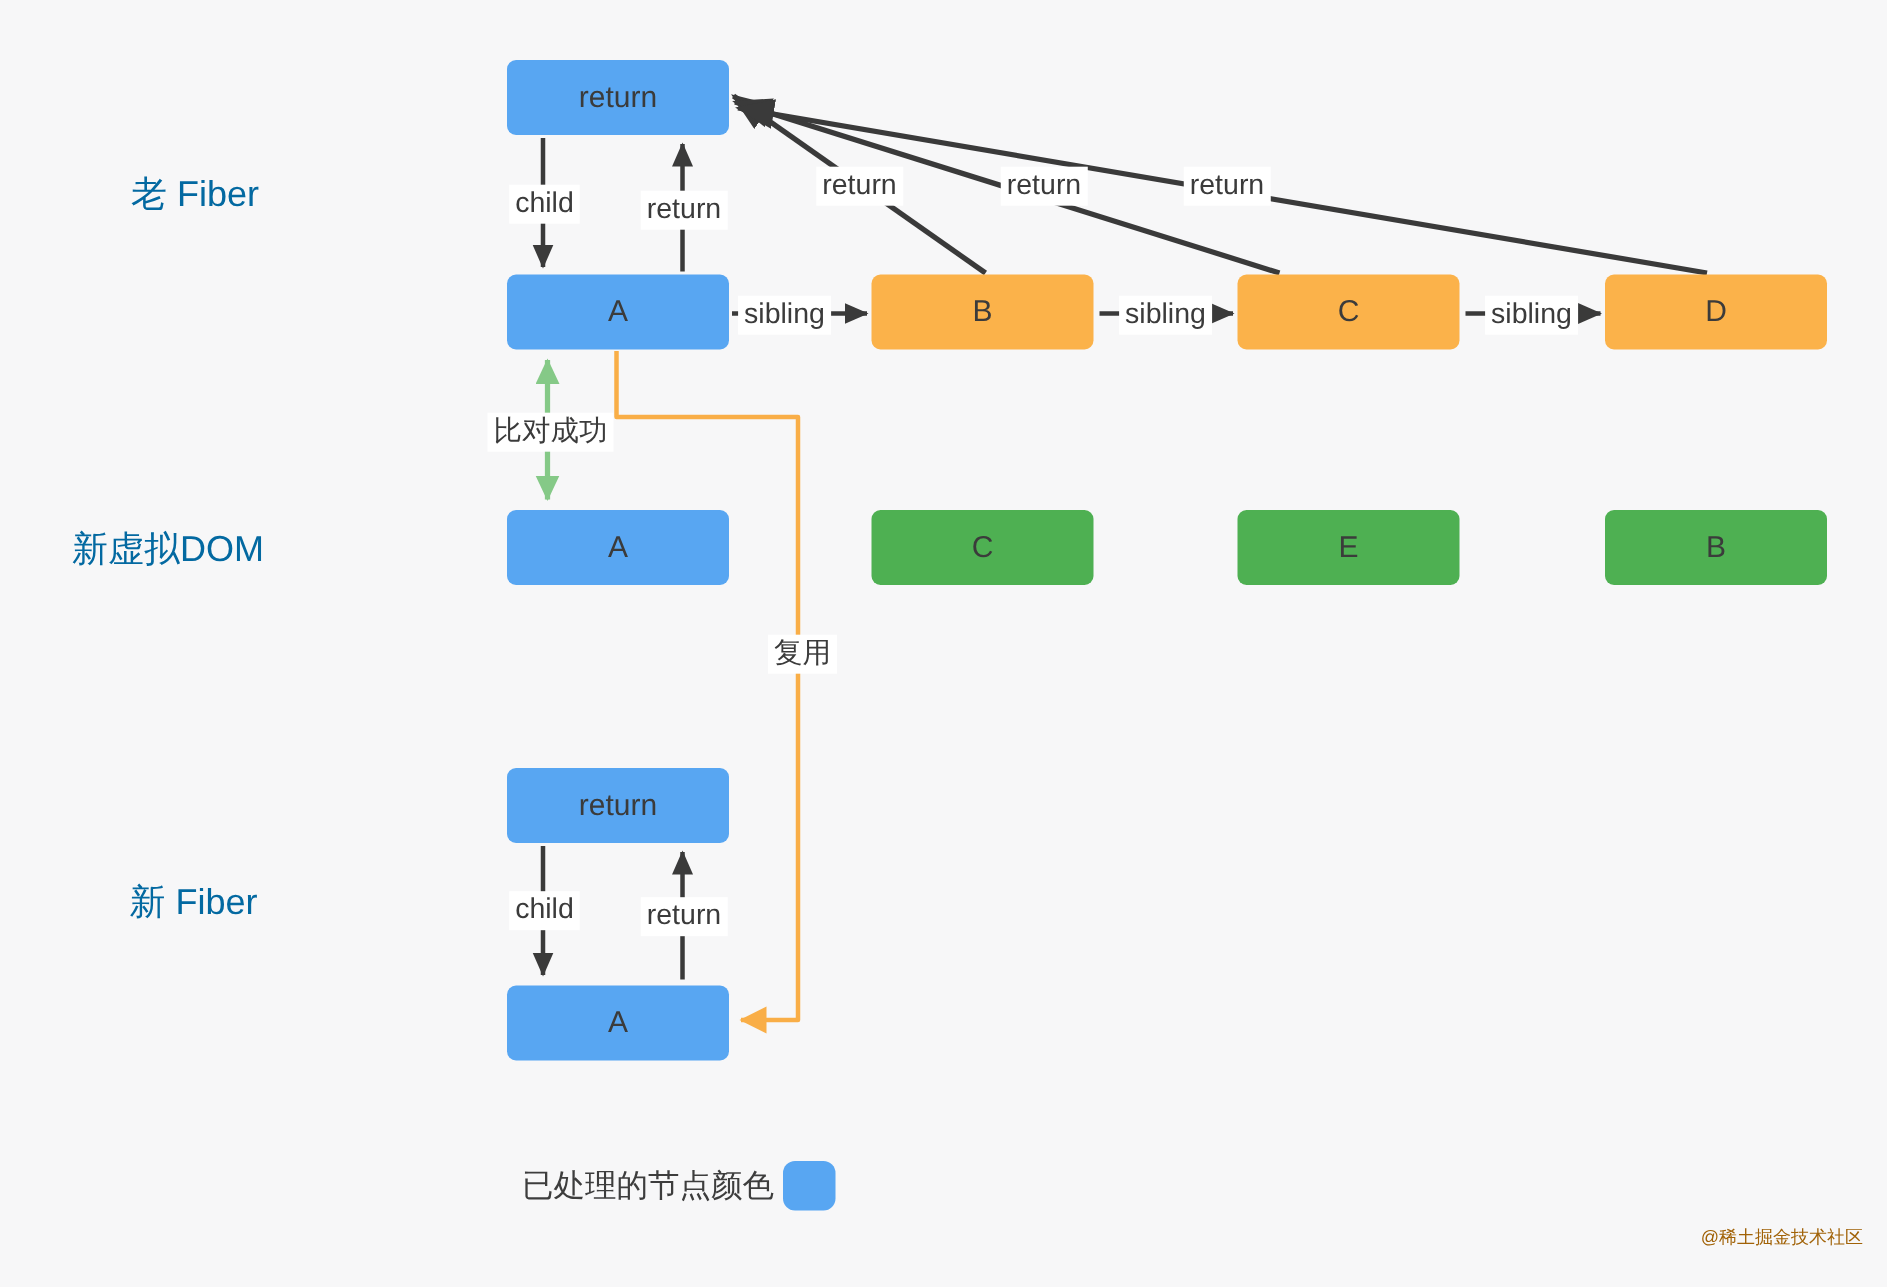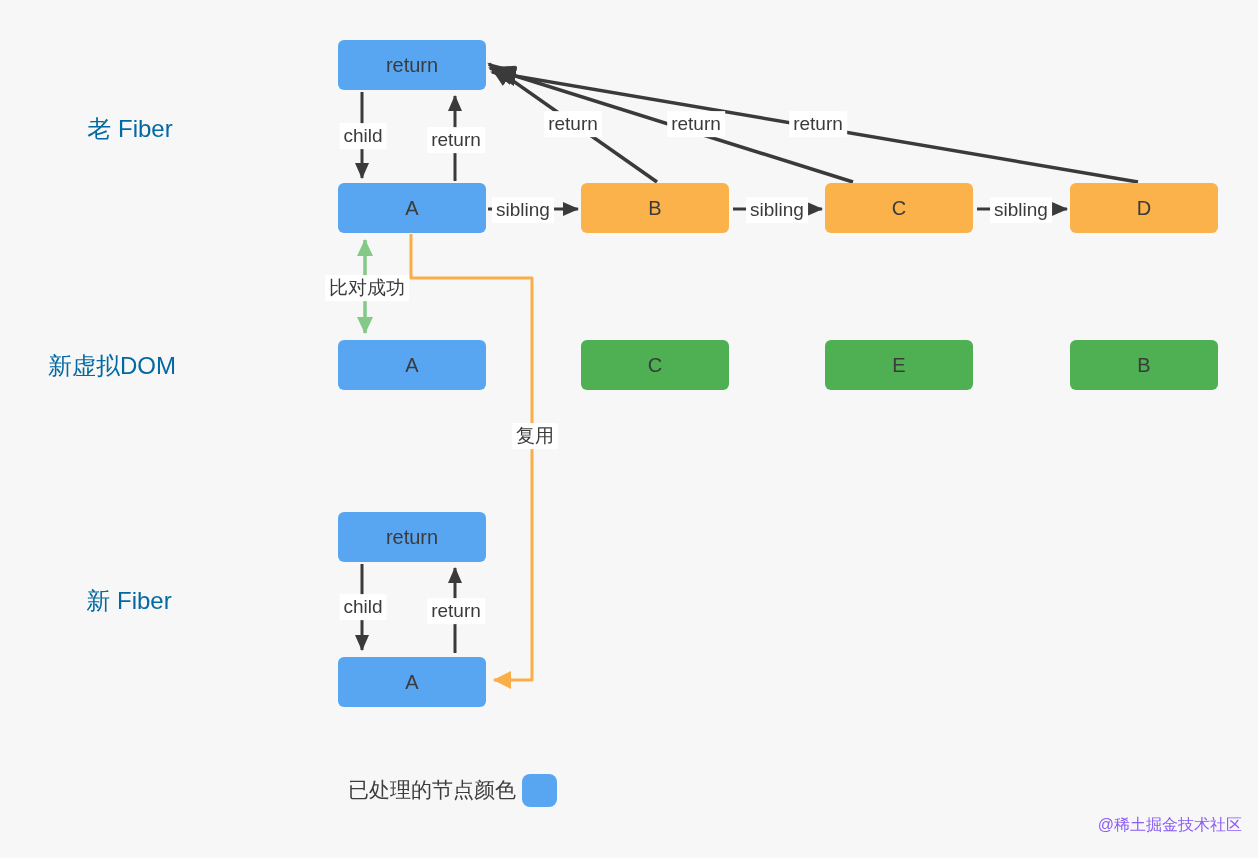--- a/index.html
+++ b/index.html
@@ -46,21 +46,21 @@
     font-size:21px;color:#3d3d3d;
     white-space:nowrap;
   }
   .legend-swatch{
     position:absolute;
     width:35px;height:33px;border-radius:8px;
   }
   .watermark{
     position:absolute;
     transform:translateY(-50%);
-    font-size:16px;color:#8b5cf6;
+    font-size:12px;color:#a16207;
     white-space:nowrap;
   }
 </style>
 </head>
 <body>
 
 <div id="canvas">
 
   <svg id="edges" width="1258" height="858" viewBox="0 0 1258 858">
     <defs>

